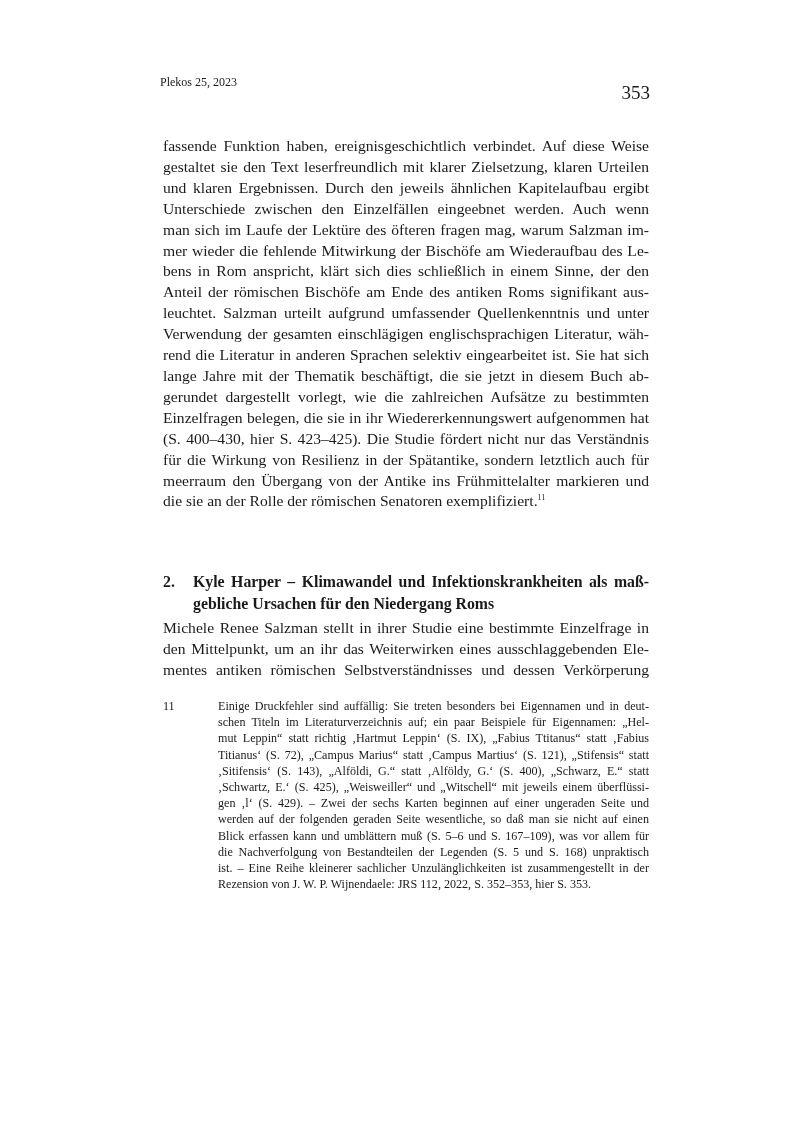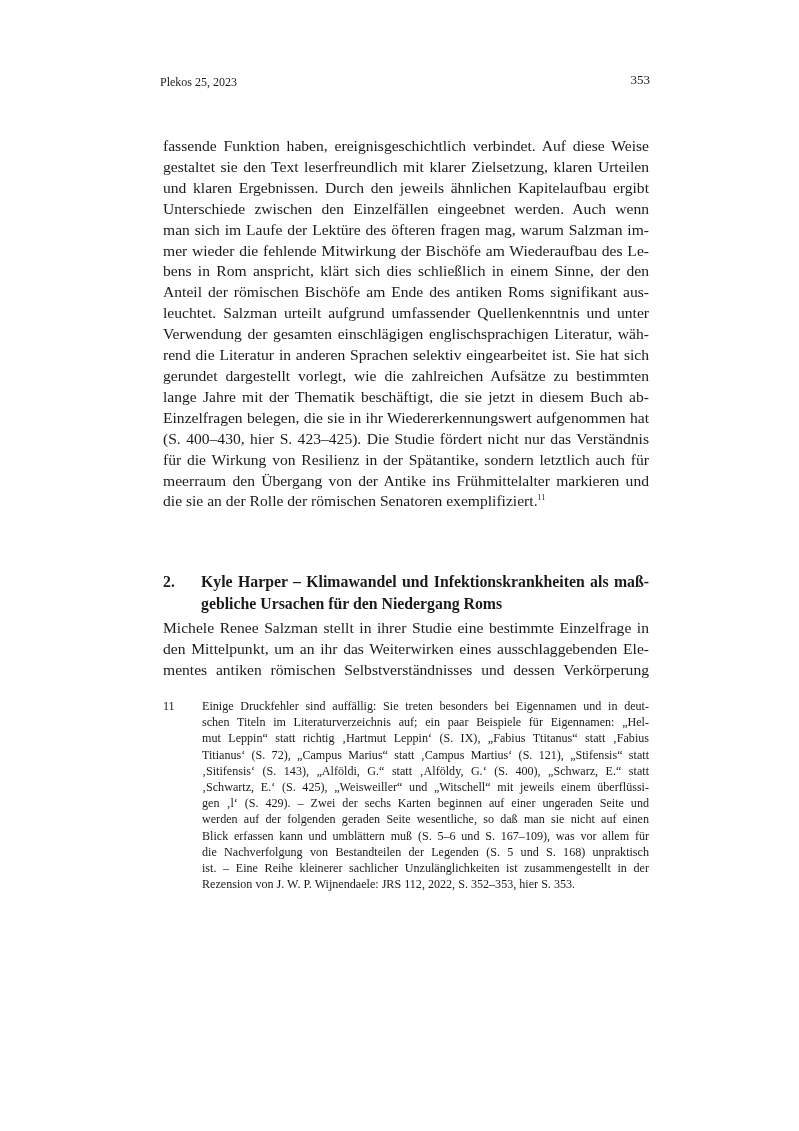--- a/index.html
+++ b/index.html
@@ -1,33 +1,33 @@
 <!DOCTYPE html>
 <html><head>
 <meta charset="utf-8">
 <style>
   html, body { margin: 0; padding: 0; background: #ffffff; }
   body { width: 799px; height: 1131px; position: relative; overflow: hidden;
          font-family: "Liberation Serif", "DejaVu Serif", serif; color: #1a1a1a; }
   .header { position: absolute; top: 72px; left: 160px; width: 490px; height: 20px; font-size: 12px; }
   .header .journal { position: absolute; left: 0; right: 0; text-align: left; top: 3px; }
-  .header .pageno { position: absolute; right: 0; top: 0; font-size: 13px; }
+  .header .pageno { position: absolute; right: 0; top: 10px; font-size: 19px; }
   .body { position: absolute; left: 163px; width: 486px; font-size: 15.6px; line-height: 20.9px;
           text-align: justify; text-align-last: justify; }
   .body .line { display: block; white-space: nowrap; }
   .body .last { text-align-last: left; }
   sup { font-size: 8px; vertical-align: 6px; line-height: 0; }
   .heading { position: absolute; left: 163px; top: 571px; width: 486px; font-weight: bold; font-size: 15.8px; line-height: 22px; }
   .heading .num { position: absolute; left: 0; top: 0; }
-  .heading .text { margin-left: 38px; display: block; }
+  .heading .text { margin-left: 30px; display: block; }
   .heading .line { display: block; text-align: justify; text-align-last: justify; }
   .heading .line.last { text-align-last: left; }
   .footnote { position: absolute; left: 163px; top: 698px; width: 486px; font-size: 12.1px; line-height: 16.2px; }
   .footnote .fnnum { position: absolute; left: 0; top: 0; }
-  .footnote .fntext { margin-left: 39px; display: block; }
+  .footnote .fntext { margin-left: 55px; display: block; }
   .footnote .line { display: block; white-space: nowrap; text-align: justify; text-align-last: justify; }
   .footnote .line.last { text-align-last: left; }
 </style>
 </head>
 <body>
 
 <div class="header">
   <span class="journal">Plekos 25, 2023</span>
   <span class="pageno">353</span>
 </div>
@@ -37,22 +37,22 @@
   <span class="line">gestaltet sie den Text leserfreundlich mit klarer Zielsetzung, klaren Urteilen</span>
   <span class="line">und klaren Ergebnissen. Durch den jeweils ähnlichen Kapitelaufbau ergibt</span>
   <span class="line">Unterschiede zwischen den Einzelfällen eingeebnet werden. Auch wenn</span>
   <span class="line">man sich im Laufe der Lektüre des öfteren fragen mag, warum Salzman im-</span>
   <span class="line">mer wieder die fehlende Mitwirkung der Bischöfe am Wiederaufbau des Le-</span>
   <span class="line">bens in Rom anspricht, klärt sich dies schließlich in einem Sinne, der den</span>
   <span class="line">Anteil der römischen Bischöfe am Ende des antiken Roms signifikant aus-</span>
   <span class="line">leuchtet. Salzman urteilt aufgrund umfassender Quellenkenntnis und unter</span>
   <span class="line">Verwendung der gesamten einschlägigen englischsprachigen Literatur, wäh-</span>
   <span class="line">rend die Literatur in anderen Sprachen selektiv eingearbeitet ist. Sie hat sich</span>
+  <span class="line">lange Jahre mit der Thematik beschäftigt, die sie jetzt in diesem Buch ab-</span>
   <span class="line">gerundet dargestellt vorlegt, wie die zahlreichen Aufsätze zu bestimmten</span>
-  <span class="line">lange Jahre mit der Thematik beschäftigt, die sie jetzt in diesem Buch ab-</span>
   <span class="line">Einzelfragen belegen, die sie in ihr Wiedererkennungswert aufgenommen hat</span>
   <span class="line">(S. 400–430, hier S. 423–425). Die Studie fördert nicht nur das Verständnis</span>
   <span class="line">für die Wirkung von Resilienz in der Spätantike, sondern letztlich auch für</span>
   <span class="line">meerraum den Übergang von der Antike ins Frühmittelalter markieren und</span>
   <span class="line last"><span>die sie an der Rolle der römischen Senatoren exemplifiziert.</span><sup>11</sup></span>
 </div>
 
 <div class="heading">
   <span class="num">2.</span>
   <span class="text">

